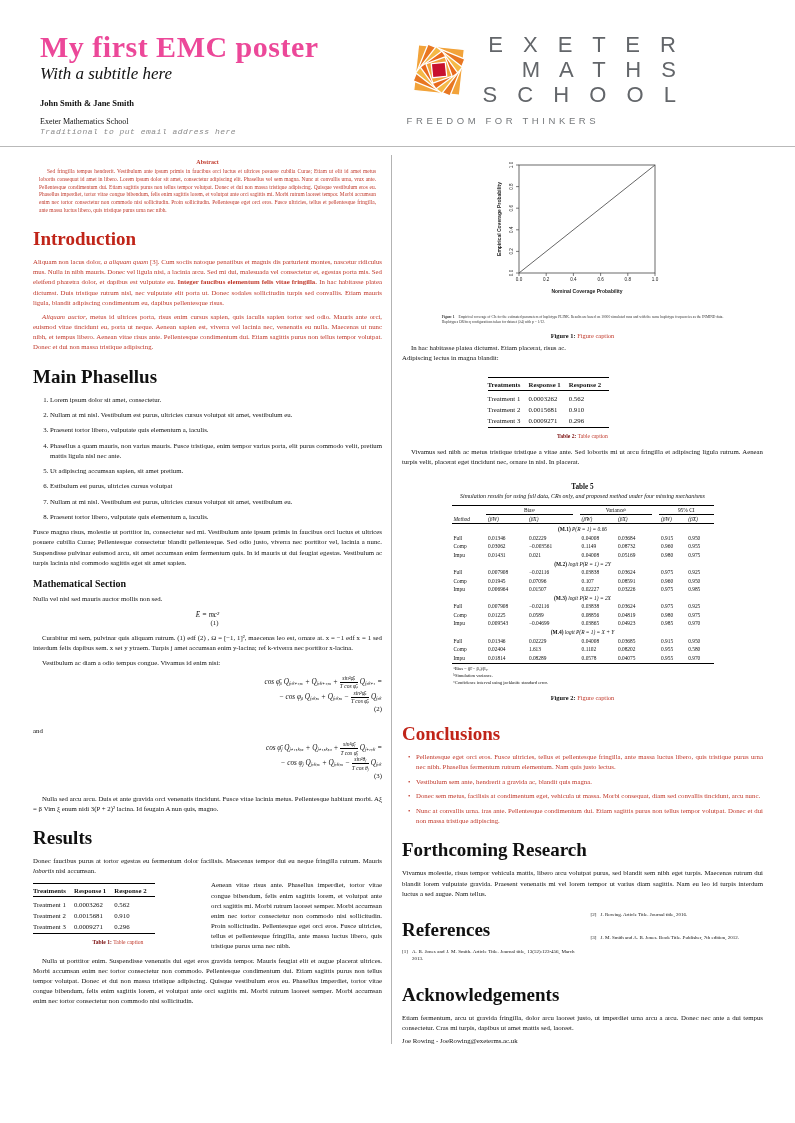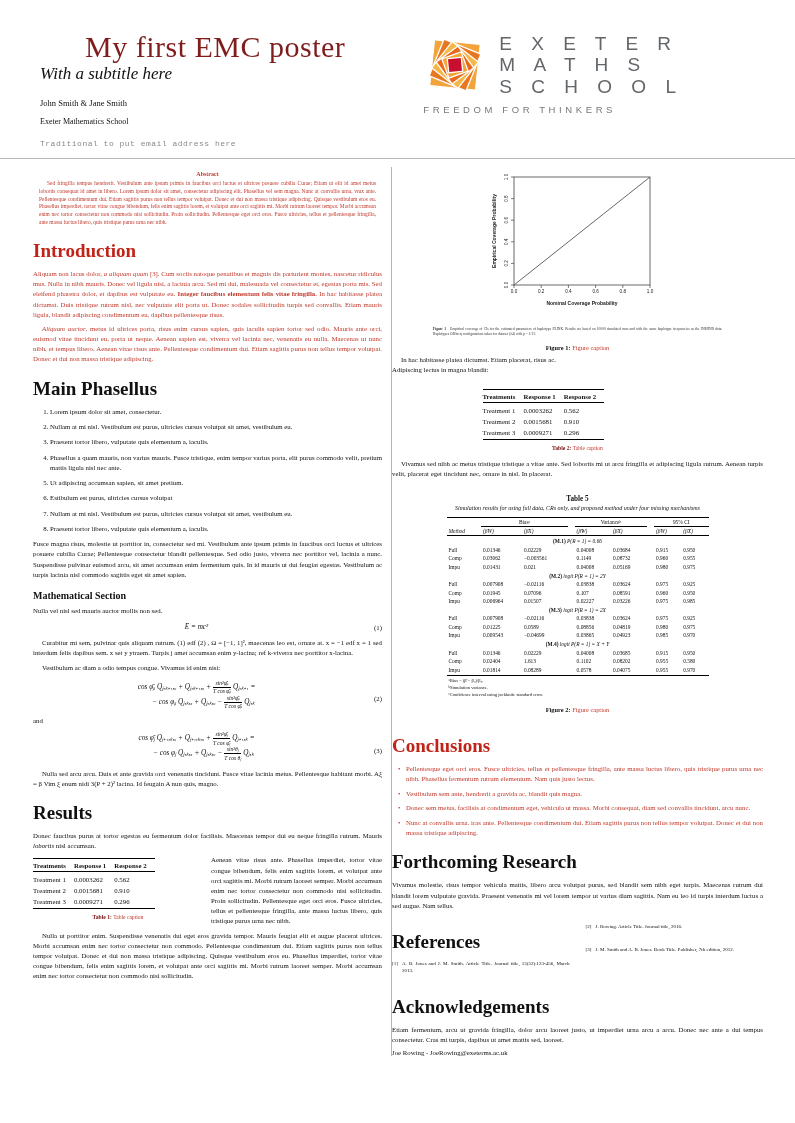--- a/index.html
+++ b/index.html
@@ -4,55 +4,55 @@
 <style>
   * { margin:0; padding:0; box-sizing:border-box; }
   html,body { background:#e8e8e8; }
   .page {
     width:795px; height:1123px; background:#ffffff; margin:0 auto;
     font-family:"Liberation Serif", serif; color:#111; overflow:hidden;
     padding:30px 32px 0 33px; position:relative;
   }
   
   .header { display:flex; justify-content:space-between; align-items:flex-start; padding-left:7px; }
-  .title { font-size:30px; font-weight:normal; color:#7f1d1d; letter-spacing:.5px;margin-left:45px; }
+  .title { font-size:30px; font-weight:bold; color:#ec4899; letter-spacing:.5px; }
   .subtitle { font-size:17px; font-style:italic; margin-top:0px; color:#111; }
-  .authors { font-size:8.5px; font-weight:normal; margin-top:14px; }
+  .authors { font-size:8.5px; font-weight:bold; margin-top:14px; }
   .school  { font-size:8px; margin-top:9px; }
-  .email   { font-size:8px; font-family:"Liberation Mono", monospace; color:#8a8a8a; margin-top:13px; letter-spacing:.5px; }
+  .email   { font-size:8px; font-family:"Liberation Mono", monospace; color:#8a8a8a; margin-top:1px; letter-spacing:.5px;font-style:italic; }
   .logo { display:flex; flex-direction:column; margin-right:80px; margin-top:3px; }
   .logo-top { display:flex; align-items:center; gap:12px; }
   .logo-names { display:flex; flex-direction:column; }
-  .logo-name { font-family:"Liberation Sans", sans-serif; font-size:19px; color:#63666a; letter-spacing:7px; line-height:1.13; }
+  .logo-name { font-family:"Liberation Sans", sans-serif; font-size:22px; color:#63666a; letter-spacing:7px; line-height:1.13;text-align:right; }
   .logo-tagline { font-family:"Liberation Sans", sans-serif; font-size:9.5px; color:#75787b; letter-spacing:3.6px; margin-top:7px; }
   .rule { border:none; border-top:1px solid #b9b9b9; margin:10px -32px 8px -33px; }
   
   .columns { display:flex; align-items:stretch; }
   .col-left  { width:358px; flex:0 0 358px; padding-right:9px; }
-  .col-right { flex:1; border-left:1px solid #b3b3b3; }
+  .col-right { flex:1; border-left:1px solid #b3b3b3; padding-left:10px; }
   
   h2.sec { font-size:19px; font-weight:bold; margin:13px 0 7px 0; }
   h2.sec.red { color:#c02418; }
   h3.subsec { font-size:10px; font-weight:bold; margin:10px 0 5px 0; }
   p.body { font-size:6.8px; line-height:1.5; text-align:justify; margin-bottom:4px; }
   p.body.ind { text-indent:9px; }
   .redtext { color:#c0392b; }
   .b { font-weight:bold; } .i { font-style:italic; }
   
   .abstract { margin:4px 6px 8px 6px; }
   .abstract-head { text-align:center; font-size:6px; font-weight:bold; color:#c0392b; margin-bottom:3px; }
   .abstract-body { font-size:5.4px; line-height:1.45; text-align:justify; color:#c0392b; text-indent:8px; }
   
   ol.obj { font-size:6.8px; line-height:1.45; margin:4px 0 4px 17px; }
   ol.obj li { margin-bottom:5.5px; text-align:justify; }
   ul.concl { list-style:none; margin:4px 0 4px 6px; }
   ul.concl li { font-size:6.8px; line-height:1.5; color:#c0392b; text-align:justify; margin-bottom:4.5px; padding-left:8px; position:relative; }
   ul.concl li::before { content:"•"; position:absolute; left:0; top:0; color:#c0392b; }
   
-  .eq { display:flex; align-items:center; margin:7px 0; }
+  .eq { display:flex; align-items:center; margin:7px 0;flex-direction:column; }
   .eq .eq-body { flex:1; text-align:center; font-style:italic; font-size:7.2px; }
   .eq .eq-num { width:22px; text-align:right; font-size:6.8px; }
   .eq2lines .eq-body { line-height:2.1; }
   .eq2lines { align-items:flex-end; }
   .eq2lines .eq-num { padding-bottom:8px; }
   .frac { display:inline-block; vertical-align:middle; text-align:center; font-size:5.6px; line-height:1.15; margin:0 2px; }
   .frac .ftop { display:block; border-bottom:.5px solid #000; padding:0 2px 0.5px 2px; }
   .frac .fbot { display:block; padding-top:0.5px; }
   .eqline { display:block; }
   .eqline.shift { padding-left:14px; }

